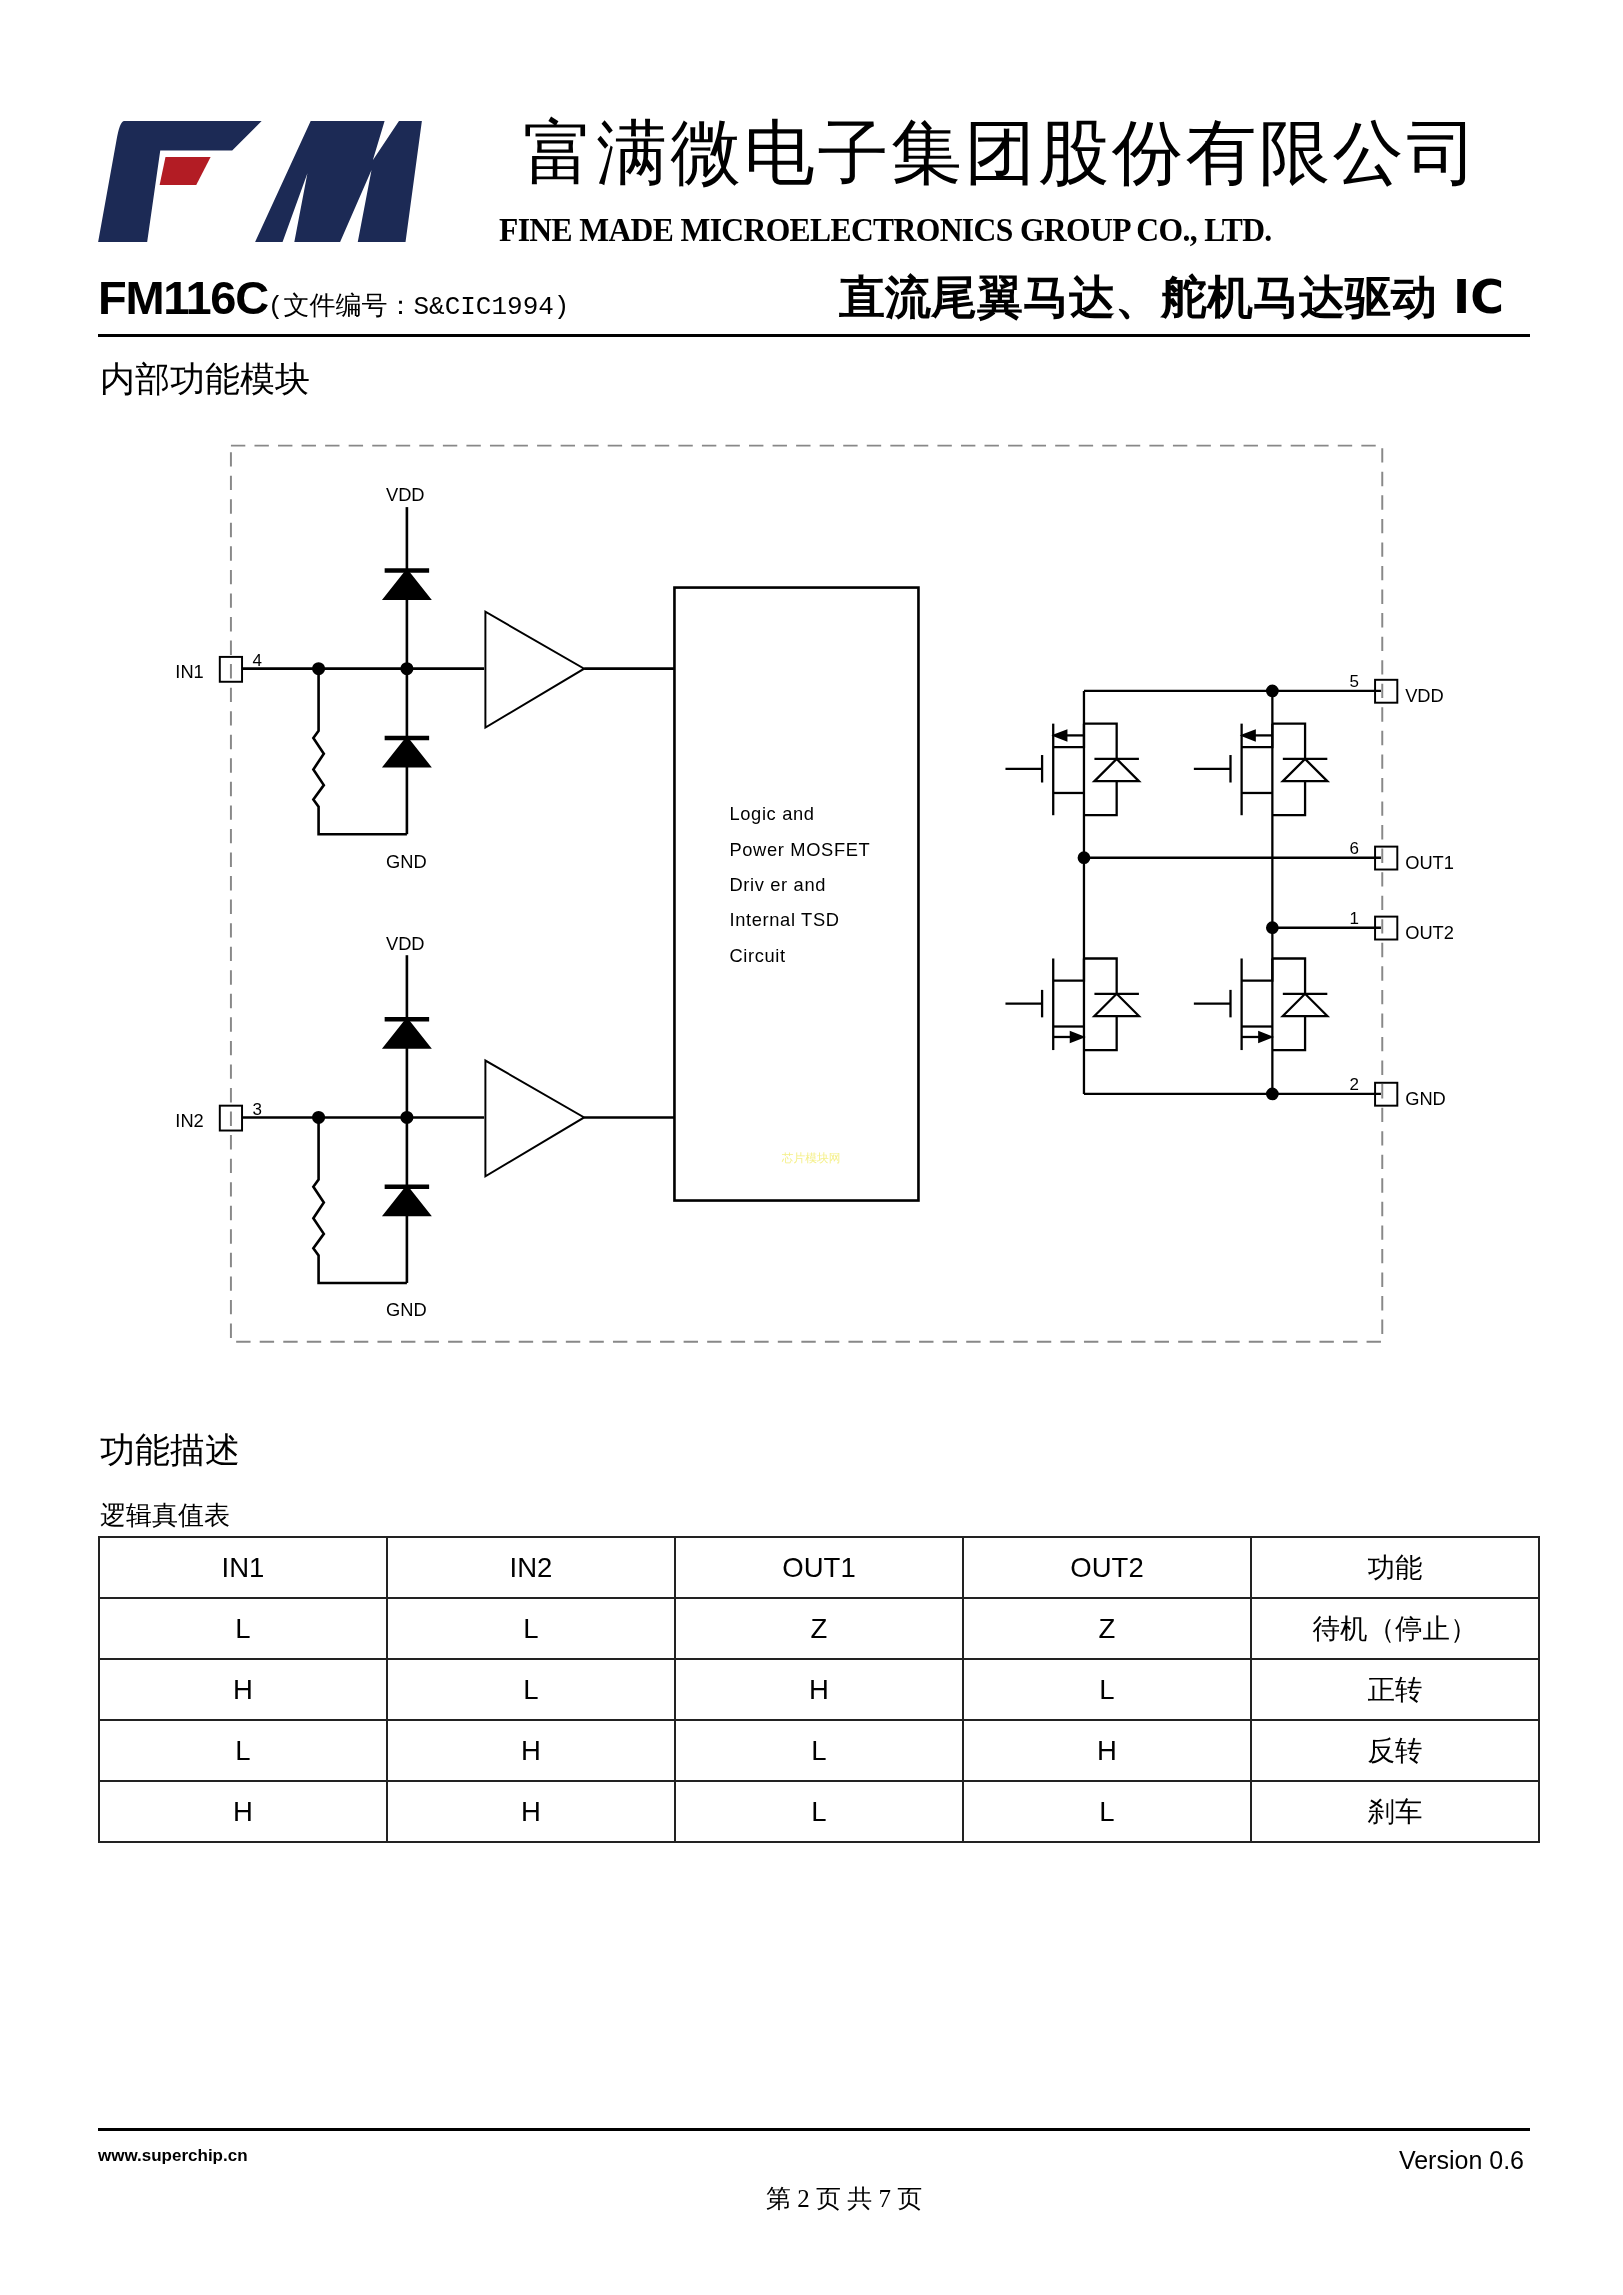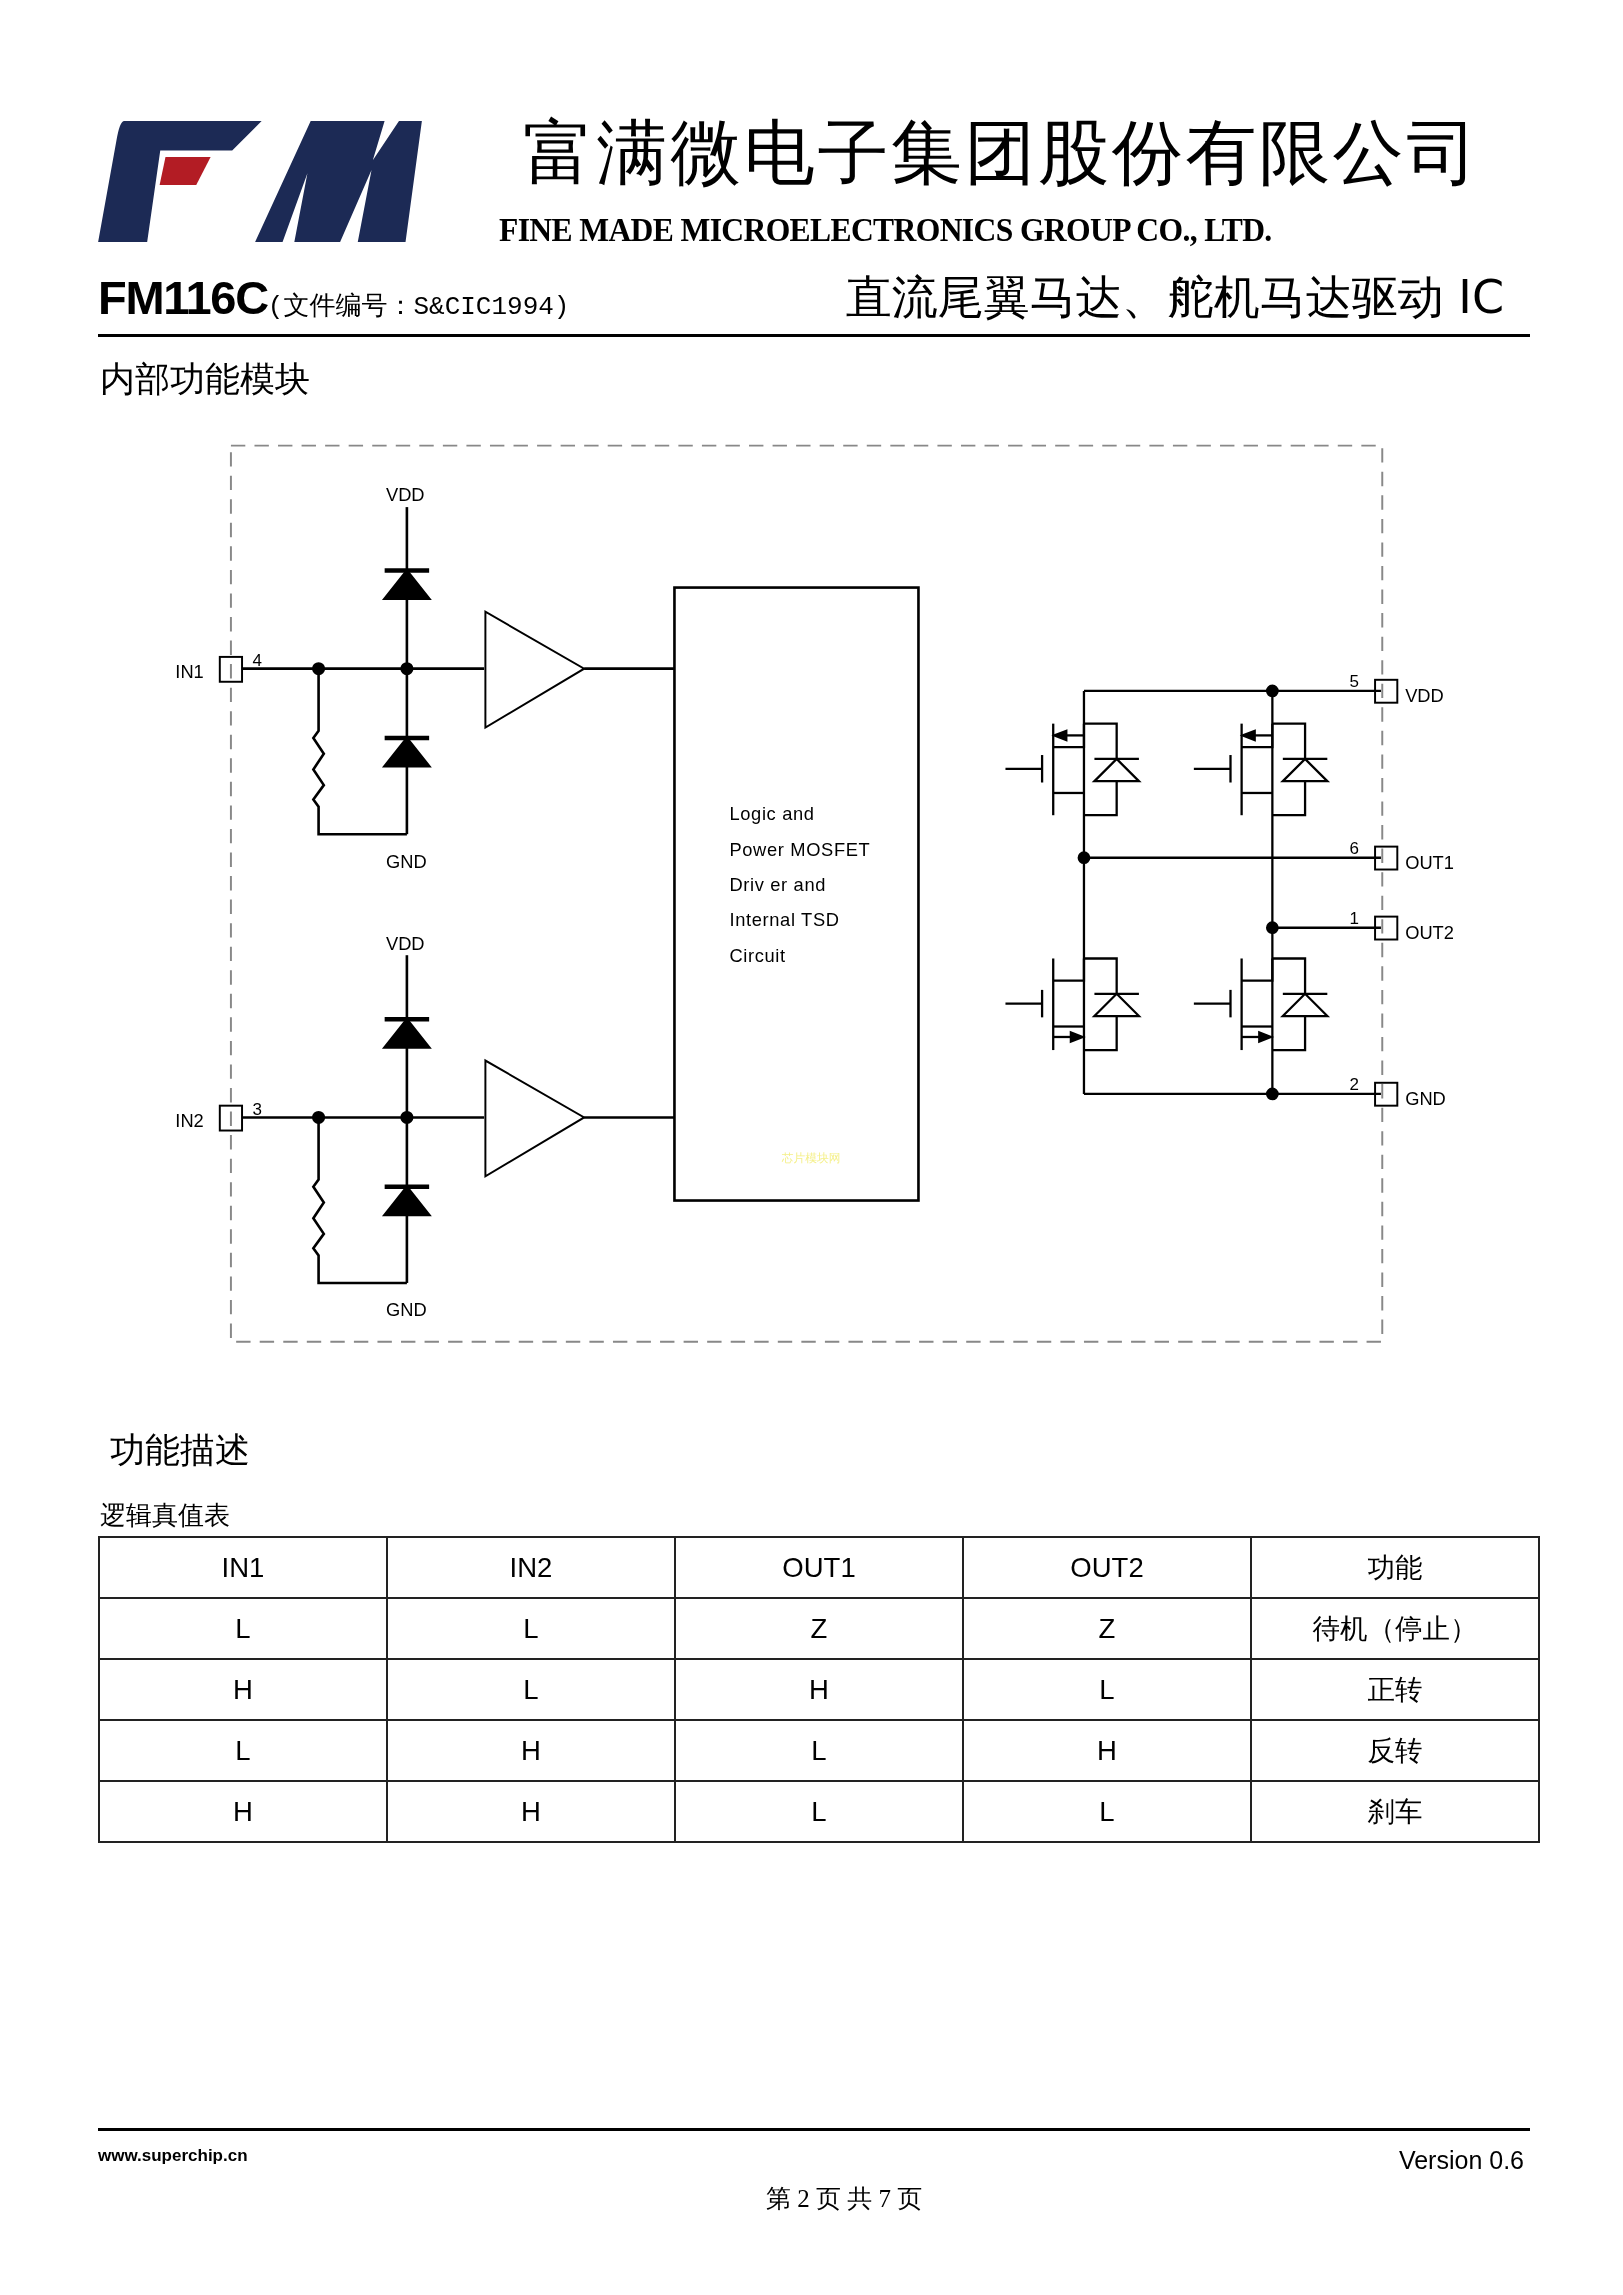--- a/index.html
+++ b/index.html
@@ -7,26 +7,26 @@
          font-family: "Liberation Sans", "DejaVu Sans", sans-serif; color: #000; }
   .abs { position: absolute; }
   #logo { left: 98px; top: 121px; width: 324px; height: 121px; }
   #company-cn { left: 523px; top: 118px; font-family: Liberation Serif, serif;
                 font-size: 71px; letter-spacing: 2.6px; line-height: 1; white-space: nowrap; }
   #company-en { left: 499px; top: 211px; font-family: "Liberation Serif", serif; font-weight: bold;
                 font-size: 34px; letter-spacing: -0.7px; white-space: nowrap; transform: scaleX(0.93); transform-origin: left; }
   #part-no { left: 98px; top: 274px; white-space: nowrap; line-height: 1; }
   #part-no .pn { font-size: 47px; font-weight: bold; letter-spacing: -1.3px; }
   #part-no .docno { font-size: 26px; font-family: Liberation Mono, monospace; }
-  #product-title { right: 119px; top: 274px; font-size: 46px; font-weight: normal; white-space: nowrap;
+  #product-title { right: 119px; top: 274px; font-size: 46px; font-weight: bold; white-space: nowrap;
                    font-family: "DejaVu Sans", "Liberation Sans", sans-serif; line-height: 1; margin-left: 24px; }
   #header-rule { left: 98px; top: 334px; width: 1432px; height: 2.6px; background: #000; }
   .section-title { font-family: "DejaVu Sans", sans-serif; font-size: 35px; line-height: 1; white-space: nowrap; }
   #sec1 { left: 100px; top: 362px; }
-  #sec2 { left: 100px; top: 1433px; margin-left: 10px; }
+  #sec2 { left: 100px; top: 1433px; }
   #table-caption { left: 100px; top: 1498px; font-family: Liberation Mono, monospace; font-size: 26px; white-space: nowrap; }
   #diagram { left: 0; top: 0; width: 1623px; height: 1374px; }
   #truth-table { left: 98px; top: 1536px; width: 1442px; border-collapse: collapse; table-layout: fixed; }
   #truth-table td, #truth-table th { border: 2px solid #222; height: 59px; text-align: center;
      font-size: 27.5px; font-weight: normal; padding: 0; }
   #truth-table td.fn, #truth-table th.fn { font-family: "DejaVu Serif", serif; }
   #footer-rule { left: 98px; top: 2128px; width: 1432px; height: 3.3px; background: #000; }
   #footer-left { left: 98px; top: 2146px; font-size: 17px; white-space: nowrap; font-weight: bold; }
   #footer-center { left: 766px; top: 2146px; font-size: 25px; white-space: nowrap; font-family: Liberation Serif, serif; margin-top: 36px; }
   #footer-right { right: 99px; top: 2146px; font-size: 25px; white-space: nowrap; }

